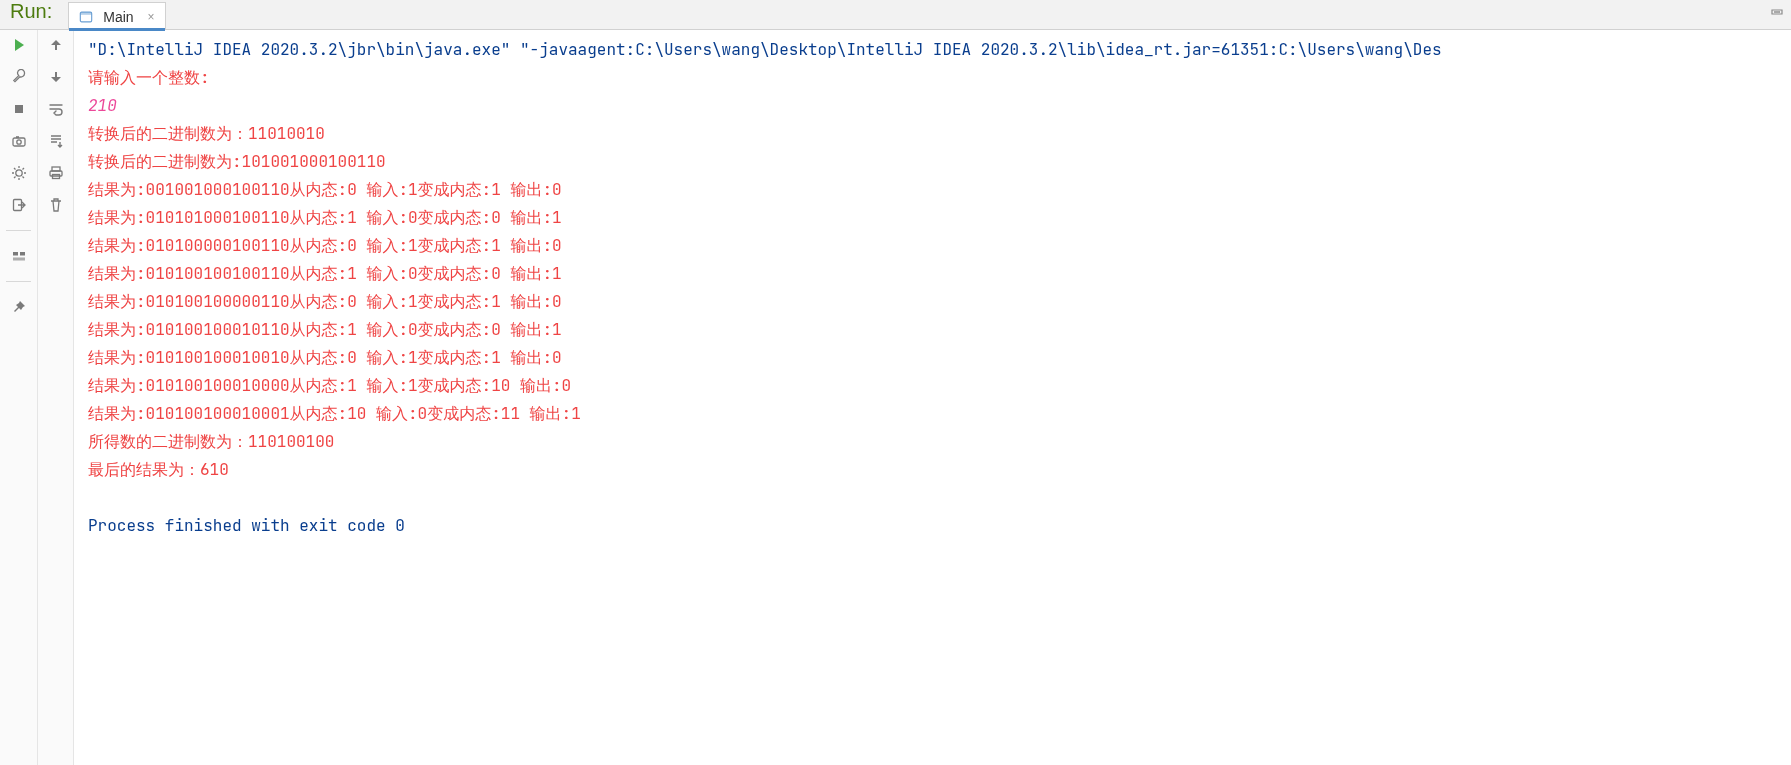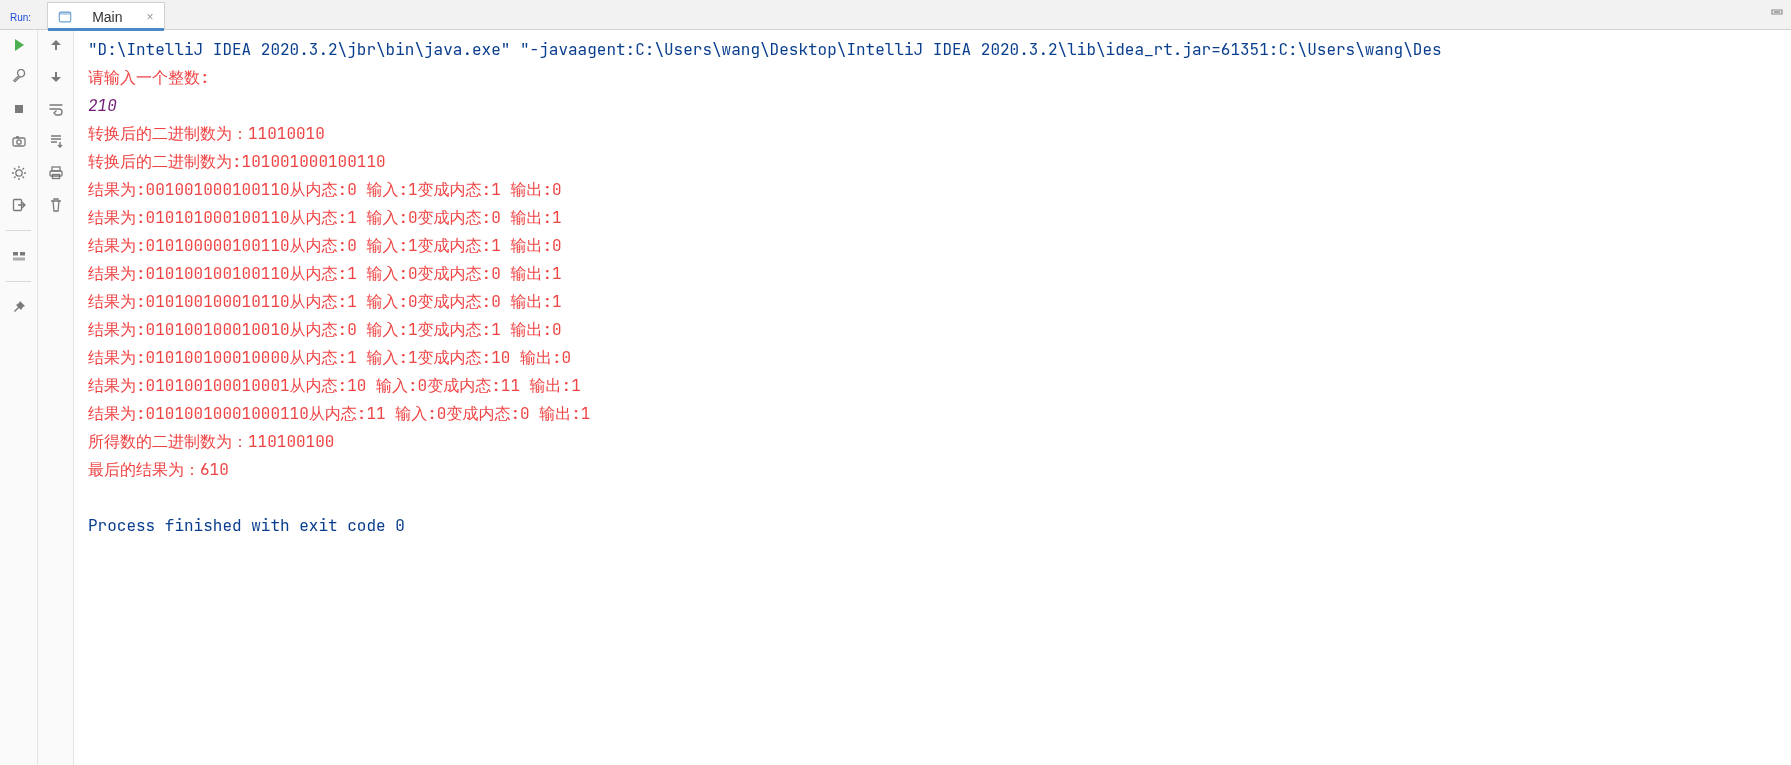--- a/index.html
+++ b/index.html
@@ -22,29 +22,29 @@
     height: 30px;
     display: flex;
     align-items: flex-end;
     border-bottom: 1px solid #d1d1d1;
     background: #f2f2f2;
     padding-left: 4px;
     gap: 10px;
   }
   .run-label {
     padding: 0 6px 6px 6px;
-    color: #1d4ed8;
-    font-size: 10px;
+    color: #4d7c0f;
+    font-size: 20px;
   }
   .tab {
     display: flex;
     align-items: center;
     height: 28px;
     padding: 0 10px;
-    gap: 20px;
+    gap: 10px;
     background: #ffffff;
     border: 1px solid #d1d1d1;
     border-bottom: none;
     border-radius: 0;
     font-size: 14px;
     color: #333;
     position: relative;
     top: 1px;
   }
   .tab-underline {
@@ -103,21 +103,21 @@
     white-space: nowrap;
   }
   .console-line {
     font-family: "JetBrains Mono", "Consolas", "Menlo", monospace;
     font-size: 16px;
     line-height: 28px;
     color: #ef4444;
     white-space: pre;
   }
   .c-blue { color: #0a3e8e; }
-  .c-green { color: #701a75; font-style: italic; }
+  .c-green { color: #ec4899; font-style: italic; }
   .c-blank { height: 28px; }
   .top-right {
     position: absolute;
     top: 4px;
     right: 6px;
     color: #8a8a8a;
     display:flex;
     align-items:center;
   }
 </style>
@@ -233,25 +233,25 @@
     <div class="console" id="console">
         <div class="console-line c-blue">"D:\IntelliJ IDEA 2020.3.2\jbr\bin\java.exe" "-javaagent:C:\Users\wang\Desktop\IntelliJ IDEA 2020.3.2\lib\idea_rt.jar=61351:C:\Users\wang\Des</div>
         <div class="console-line ">请输入一个整数:</div>
         <div class="console-line c-green">210</div>
         <div class="console-line ">转换后的二进制数为：11010010</div>
         <div class="console-line ">转换后的二进制数为:101001000100110</div>
         <div class="console-line ">结果为:001001000100110从内态:0 输入:1变成内态:1 输出:0</div>
         <div class="console-line ">结果为:010101000100110从内态:1 输入:0变成内态:0 输出:1</div>
         <div class="console-line ">结果为:010100000100110从内态:0 输入:1变成内态:1 输出:0</div>
         <div class="console-line ">结果为:010100100100110从内态:1 输入:0变成内态:0 输出:1</div>
+        <div class="console-line ">结果为:010100100000110从内态:0 输入:1变成内态:1 输出:0</div>
         <div class="console-line ">结果为:010100100010110从内态:1 输入:0变成内态:0 输出:1</div>
         <div class="console-line ">结果为:010100100010010从内态:0 输入:1变成内态:1 输出:0</div>
         <div class="console-line ">结果为:010100100010000从内态:1 输入:1变成内态:10 输出:0</div>
         <div class="console-line ">结果为:010100100010001从内态:10 输入:0变成内态:11 输出:1</div>
-        <div class="console-line ">结果为:01010010001000110从内态:11 输入:0变成内态:0 输出:1</div>
         <div class="console-line ">所得数的二进制数为：110100100</div>
         <div class="console-line ">最后的结果为：610</div>
         <div class="c-blank"></div>
         <div class="console-line c-blue">Process finished with exit code 0</div>
       </div>
   </div>
 </div>
 
 <div class="top-right">
   <svg width="16" height="16" viewBox="0 0 16 16">

